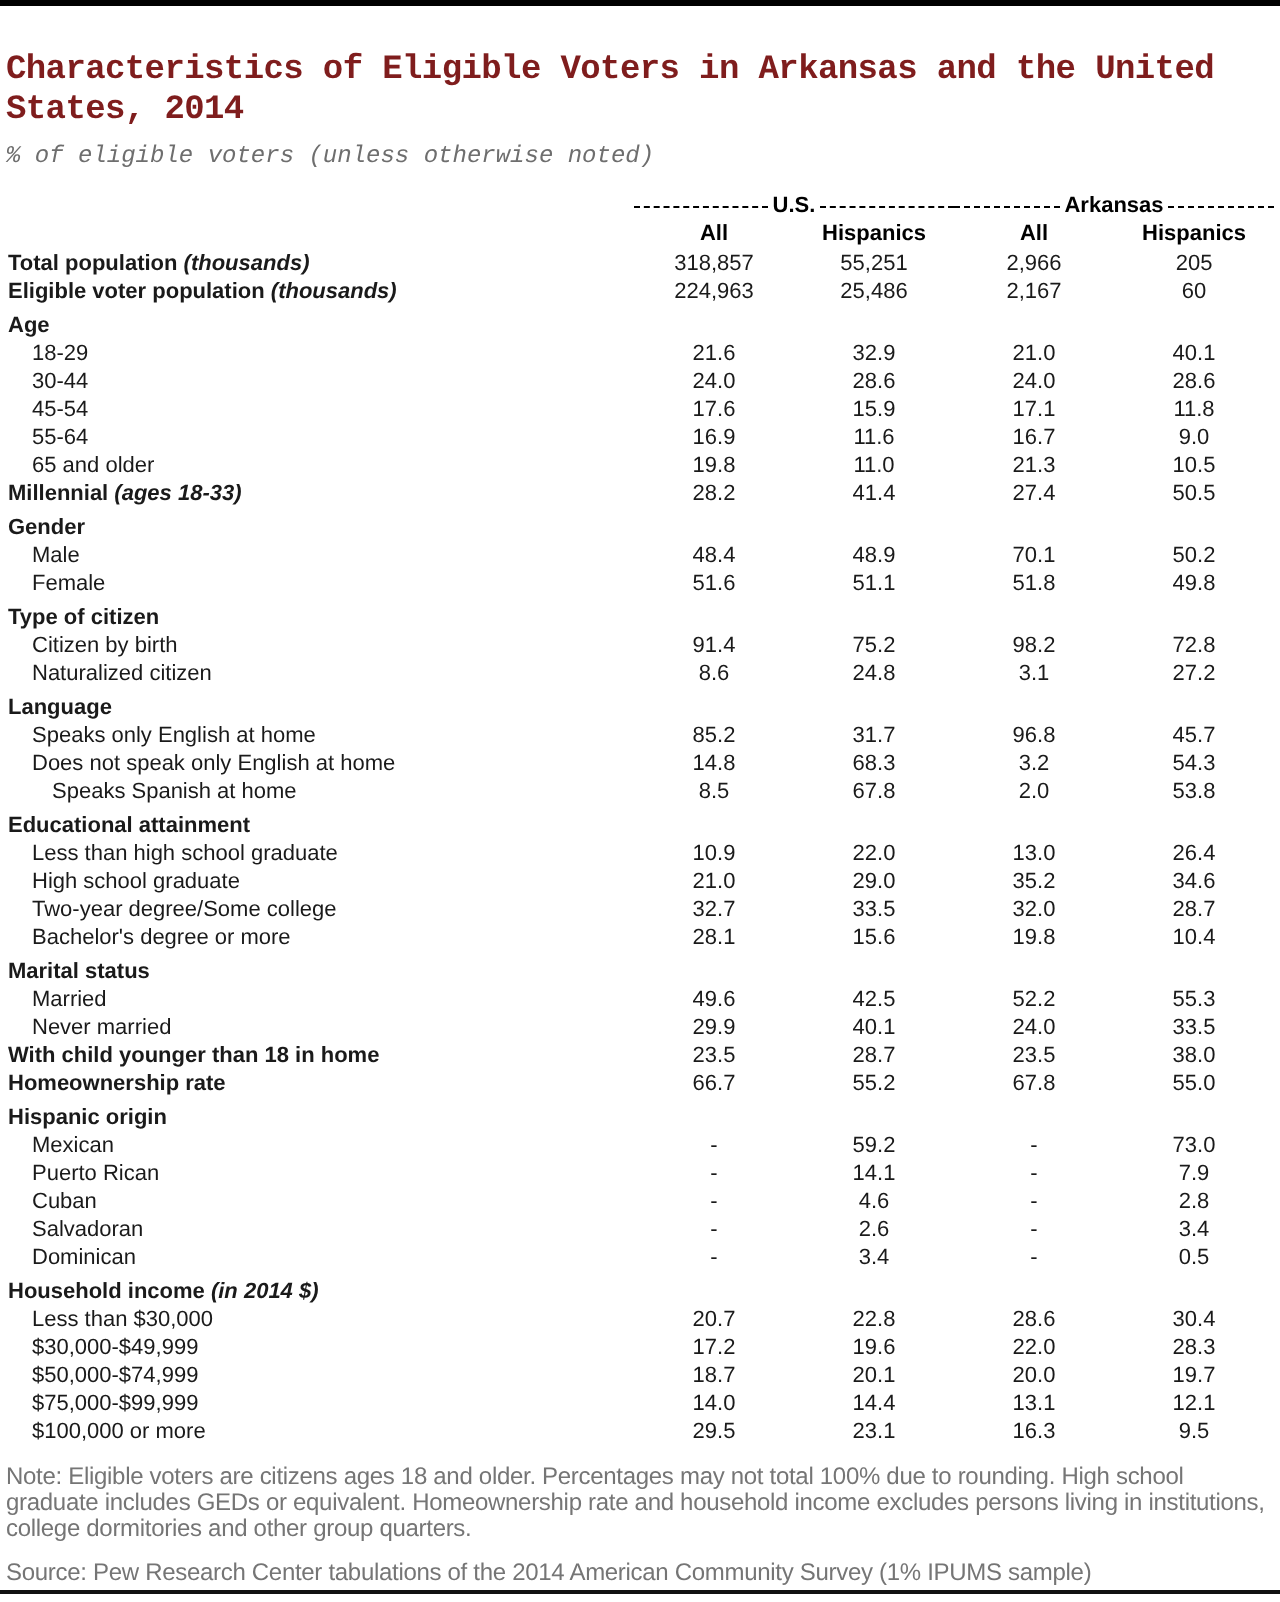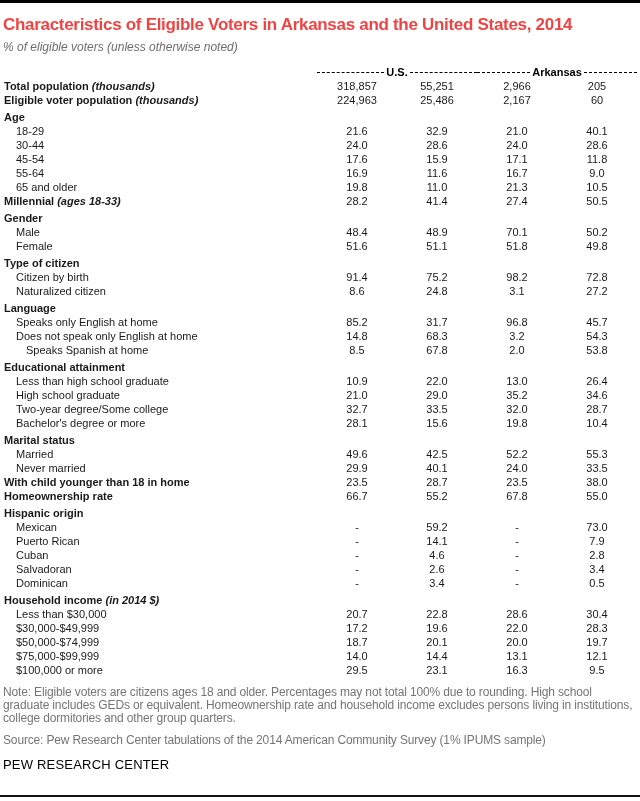--- a/index.html
+++ b/index.html
@@ -12,27 +12,28 @@
     overflow: hidden;
   }
   .top-bar {
     height: 3px; width: 100%;
     background: #000000;
   }
   .content { padding: 0 3px; }
   .title {
     font-size: 17px;
     font-weight: bold;
-    color: #ef4444;
+    color: #7f1d1d;
     letter-spacing: -0.3px;
-    margin: 12px 0 0 0;
+    margin: 23px 0 0 0;
     line-height: 20px;
+    font-family: Liberation Mono, monospace;
   }
   .subtitle {
-    font-family: Liberation Sans, sans-serif;
+    font-family: Liberation Mono, monospace;
     font-style: italic;
     font-size: 12px;
     color: #6e6e6e;
     margin-top: 5px;
     line-height: 14px;
   }
   table.data-table {
     border-collapse: collapse;
     table-layout: fixed;
     width: 634px;
@@ -126,20 +127,27 @@
           </div>
         </th>
         <th colspan="2">
           <div class="group-flex">
             <span class="dash"></span>
             <span class="group-label">Arkansas</span>
             <span class="dash"></span>
           </div>
         </th>
       </tr>
+      <tr class="col-row">
+        <th></th>
+        <th>All</th>
+        <th>Hispanics</th>
+        <th>All</th>
+        <th>Hispanics</th>
+      </tr>
     </thead>
     <tbody id="table-body">
         <tr class="bold-row">
     <td class="label-cell indent-0"><span class="row-label">Total population</span><span class="row-note"> (thousands)</span></td>
     <td class="value-cell">318,857</td>
     <td class="value-cell">55,251</td>
     <td class="value-cell">2,966</td>
     <td class="value-cell">205</td>
   </tr>
         <tr class="bold-row">

